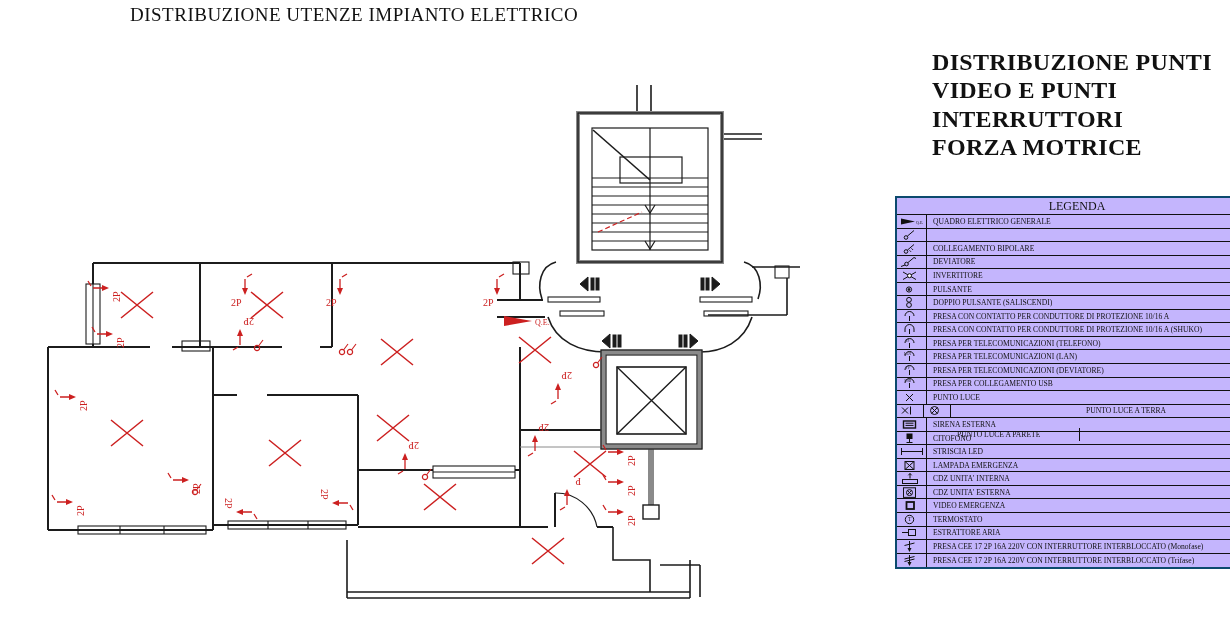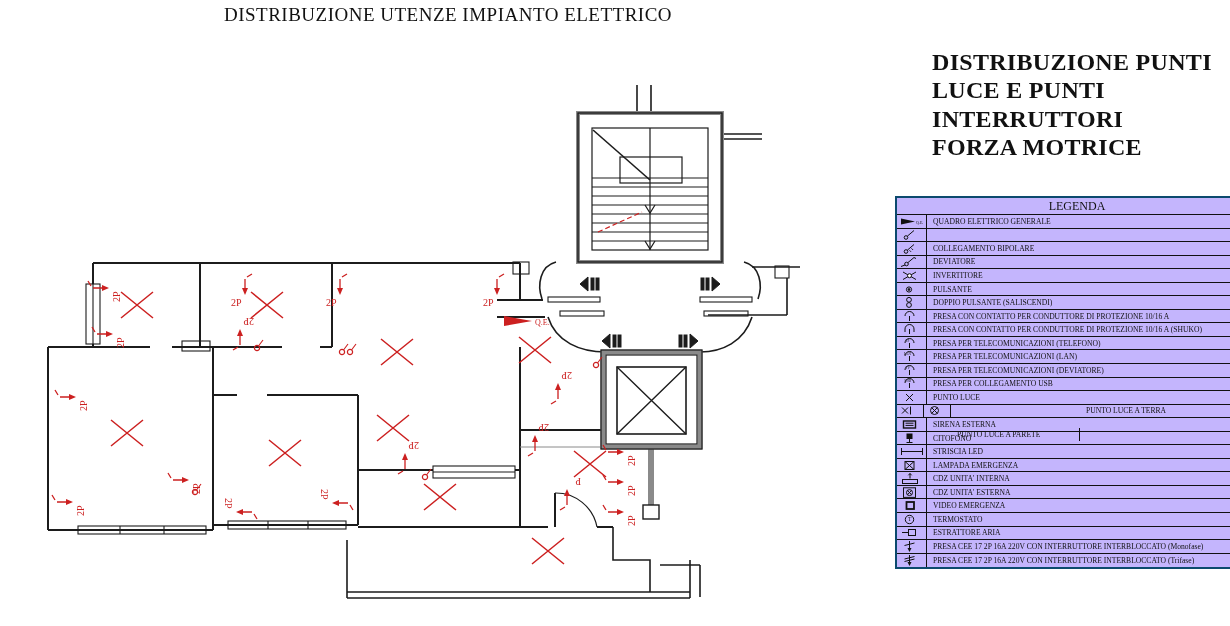--- a/index.html
+++ b/index.html
@@ -1,18 +1,18 @@
 <!DOCTYPE html>
 <html><head>
 <meta charset="utf-8">
 <style>
   html,body{margin:0;padding:0;background:#ffffff;}
   body{width:1230px;height:626px;position:relative;overflow:hidden;
        font-family:"Liberation Serif", serif; -webkit-font-smoothing:antialiased;}
-  .main-title{position:absolute;left:138px;top:4px;width:620px;text-align:center;
+  .main-title{position:absolute;left:130px;top:4px;width:620px;text-align:left;
 amount    font-weight:bold;font-size:19px;letter-spacing:.5px;color:#111;}
   .side-title{position:absolute;left:932px;top:48px;width:290px;
     font-weight:bold;font-size:24px;line-height:1.18;letter-spacing:.3px;color:#111;}
   
   .legend{position:absolute;left:895px;top:196px;width:364px;border:2px solid #0c4a6e;
           background:#c4b5fd;box-sizing:border-box;}
   .legend-header{height:16px;line-height:16px;text-align:center;font-size:12px;
           border-bottom:1px solid #111;color:#111;}
   .leg-row{display:flex;align-items:center;height:13.55px;border-bottom:1px solid #111;
           box-sizing:border-box;}
@@ -26,21 +26,21 @@
   .leg-label.half{flex:0 0 122px;border-right:1px solid #111;margin-top:48px;}
   
   .plan{position:absolute;left:0;top:0;}
 </style>
 </head>
 <body>
 
 <div class="main-title">DISTRIBUZIONE UTENZE IMPIANTO ELETTRICO</div>
 <div class="side-title">
   <div>DISTRIBUZIONE PUNTI</div>
-  <div>LUCE E PUNTI</div>
+  <div>VIDEO E PUNTI</div>
   <div>INTERRUTTORI</div>
   <div>FORZA MOTRICE</div>
 </div>
 
 <svg class="plan" width="880" height="626" viewBox="0 0 880 626">
   <g fill="none" stroke="#1c1c1c" stroke-width="2">
 
     <path d="M93,263 H520 M93,263 V284 M93,344 V347
              M93,347 H150 M172,347 H282 M320,347 H332
              M200,263 V347 M332,263 V347

